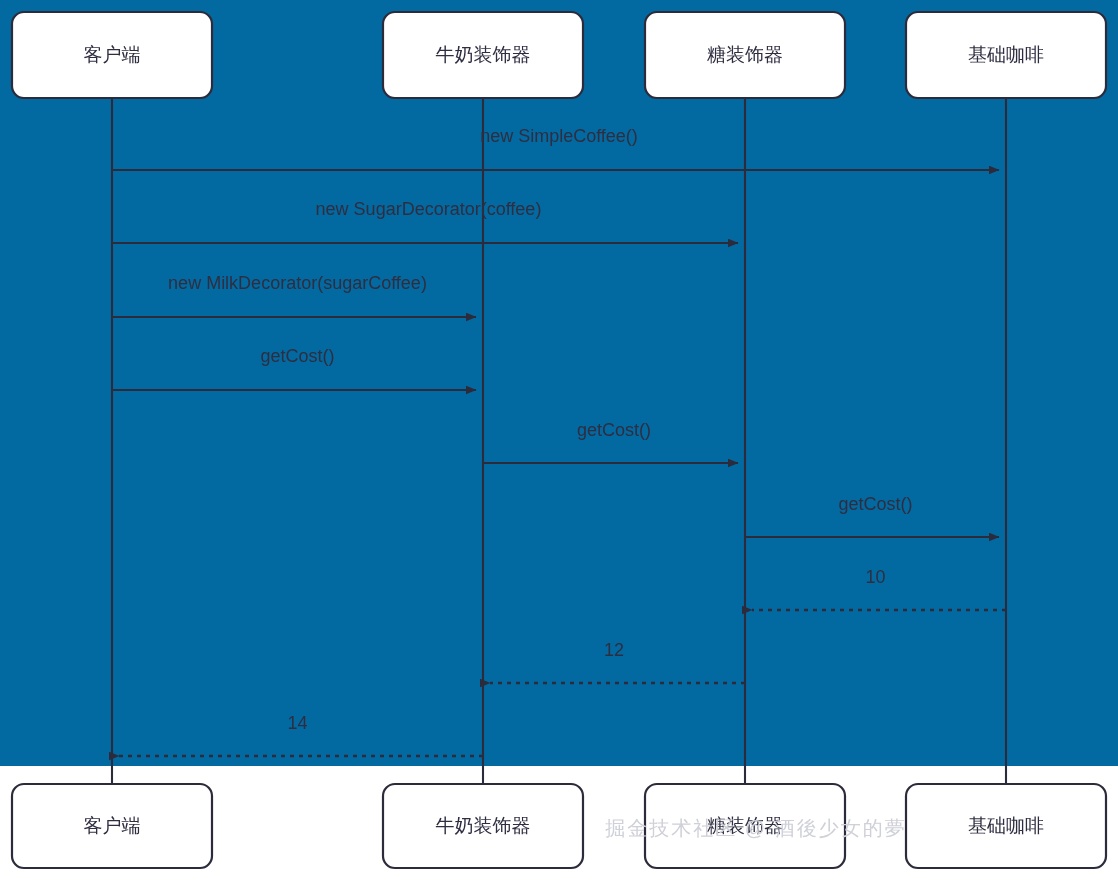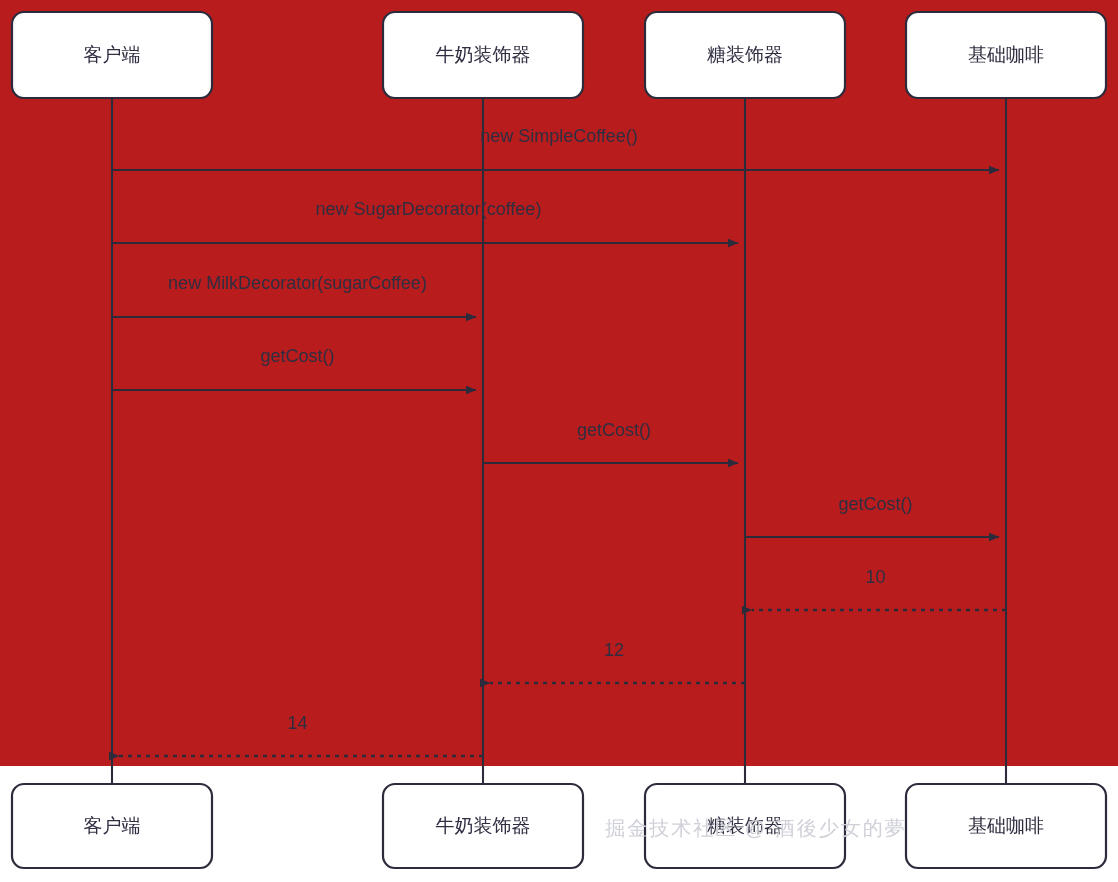--- a/index.html
+++ b/index.html
@@ -10,21 +10,21 @@
   body {
     width: 1118px;
     height: 882px;
     font-family: "Liberation Sans", "DejaVu Sans", sans-serif;
     overflow: hidden;
   }
   #diagram-root {
     position: relative;
     width: 1118px;
     height: 766px;
-    background: #b91c1c;
+    background: #0369a1;
   }
   svg.seq {
     display: block;
     width: 1118px;
     height: 882px;
   }
   .actor-box {
     fill: #ffffff;
     stroke: #2c2b3c;
     stroke-width: 2.2;

